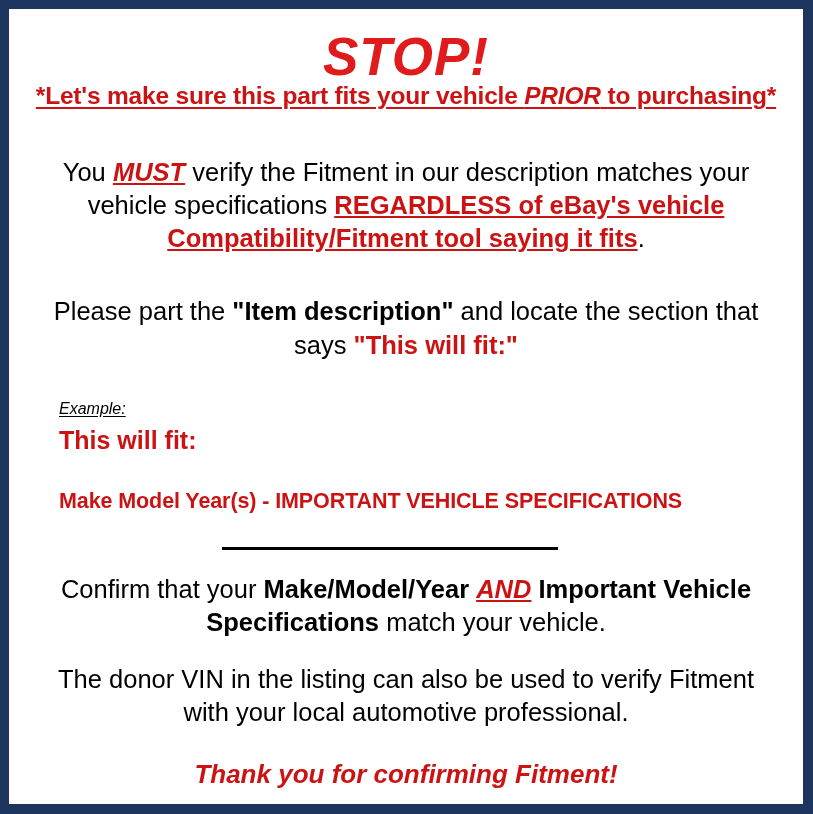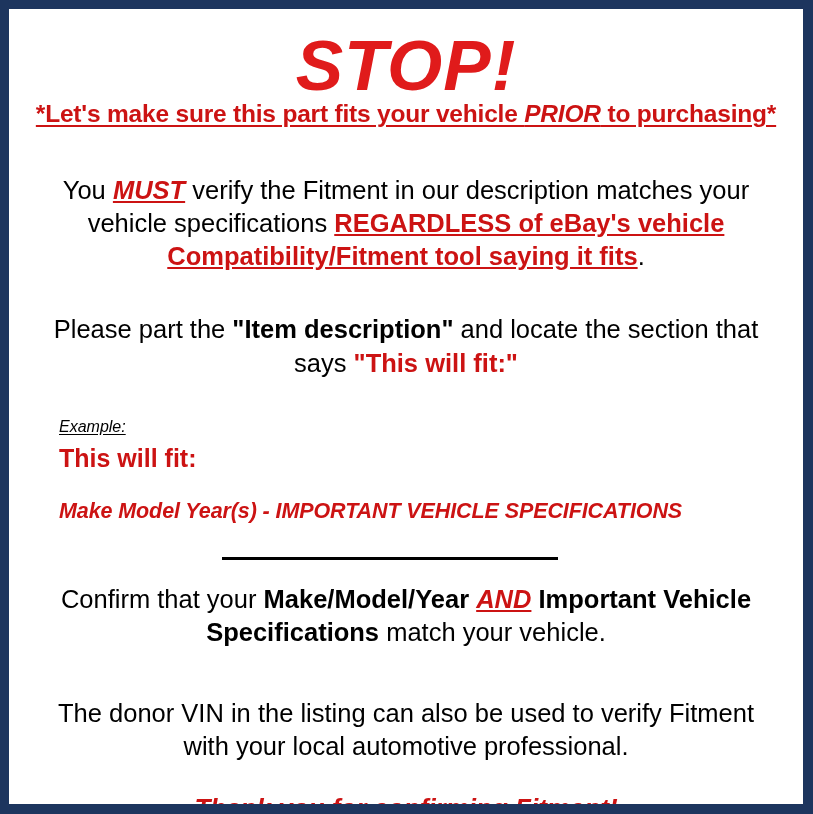--- a/index.html
+++ b/index.html
@@ -25,21 +25,21 @@
     background: #ffffff;
     position: relative;
     text-align: center;
     overflow: hidden;
   }
 
   .stop-title {
     color: #e01b1b;
     font-weight: bold;
     font-style: italic;
-    font-size: 71px;
+    font-size: 53px;
     line-height: 1;
     letter-spacing: 1px;
     margin: 21px 0 0 0;
     padding: 0;
     text-align: center;
   }
 
   .subtitle-line {
     color: #cc1313;
     font-weight: bold;
@@ -101,41 +101,40 @@
     color: #cc1313;
     font-weight: bold;
     line-height: 1.2;
     margin-top: 7px;
   }
   .example-spec {
     font-size: 21.5px;
     color: #cc1313;
     font-weight: bold;
     line-height: 1.2;
-    margin-top: 26px;
+    margin-top: 34px;
     letter-spacing: -0.1px;
-    font-style: italic;
   }
 
   .divider-wrap {
     margin-top: 27px;
     height: 14px;
     position: relative;
   }
   .divider-rule {
     position: absolute;
     left: 213px;
     top: 5px;
     width: 336px;
     height: 3px;
     background: #000000;
   }
 
   .block-confirm { margin-top: 17px; }
-  .block-vin { margin-top: 48px; }
+  .block-vin { margin-top: 24px; }
 
   .thanks-line {
     margin-top: 29px;
     font-size: 26px;
     font-weight: bold;
     font-style: italic;
     color: #cc1313;
     line-height: 1.2;
   }
 </style>

